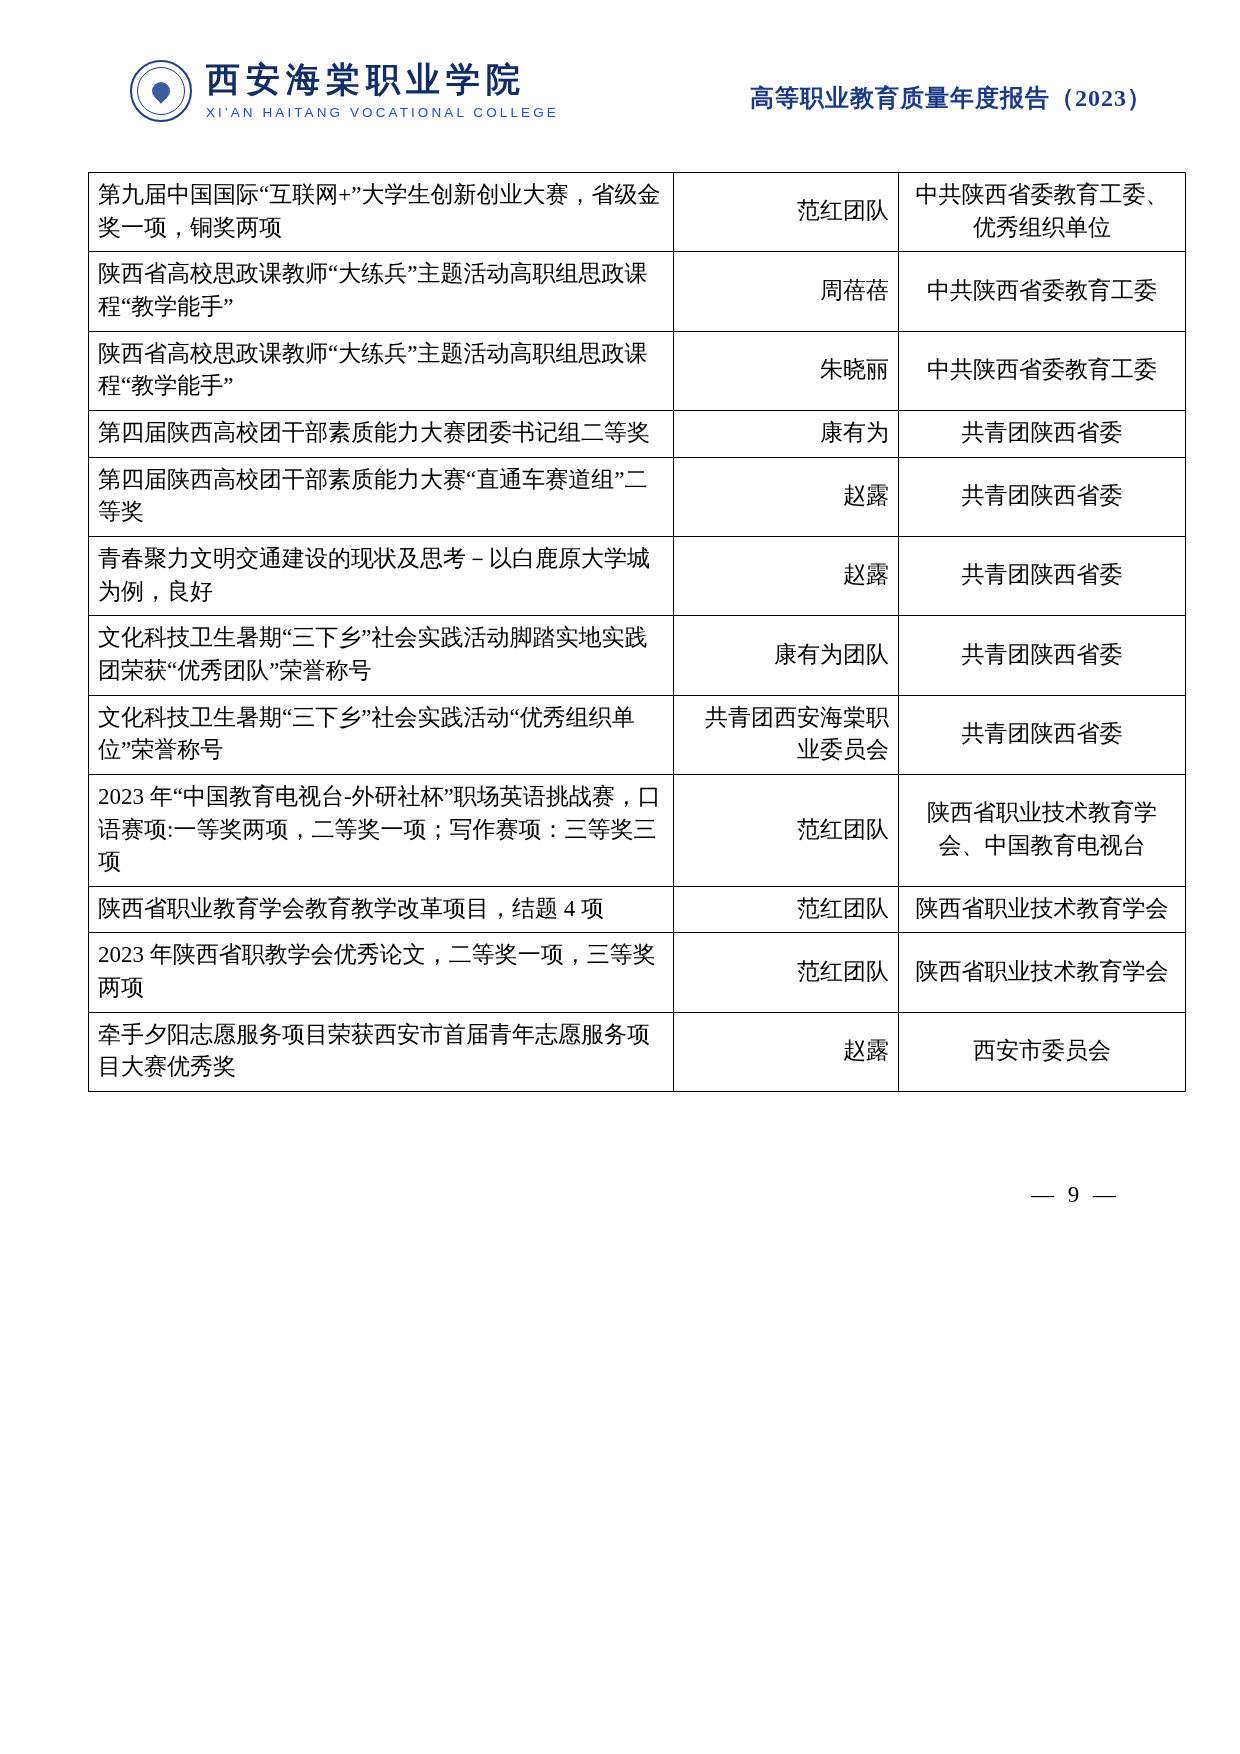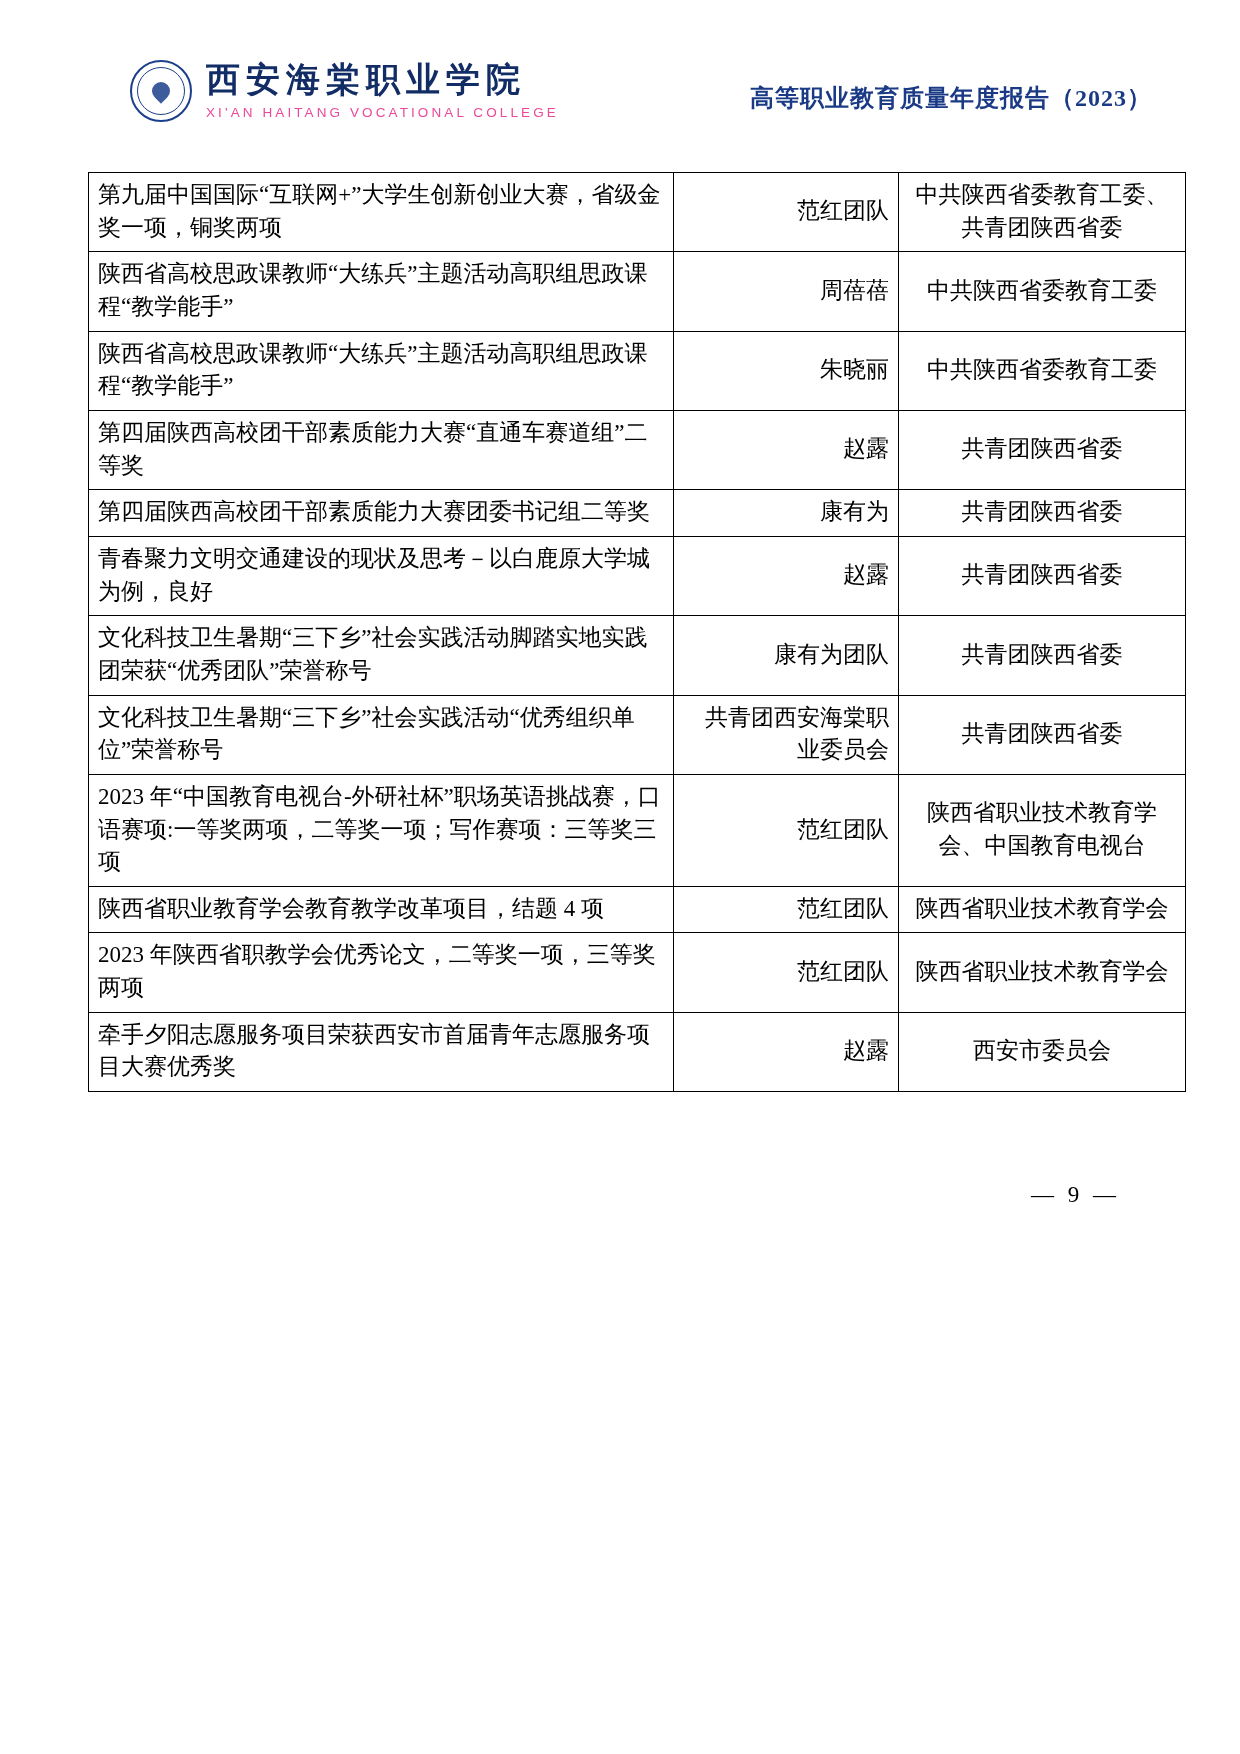--- a/index.html
+++ b/index.html
@@ -79,21 +79,21 @@
     font-size: 34px;
     font-weight: bold;
     color: #122d66;
     letter-spacing: 6px;
     white-space: nowrap;
   }
   .school-en {
     margin-top: 9px;
     font-family: "Liberation Sans", sans-serif;
     font-size: 13.5px;
-    color: #ec4899;
+    color: #1d4ed8;
     letter-spacing: 3.1px;
     white-space: nowrap;
   }
   .header-title {
     position: absolute;
     right: 0;
     top: 22px;
     font-family: "Liberation Serif", "DejaVu Serif", serif;
     font-size: 24px;
     font-weight: bold;
@@ -158,40 +158,40 @@
     </div>
     <div class="header-title">高等职业教育质量年度报告（2023）</div>
   </div>
 
   <div class="table-wrap">
     <table class="awards">
       <tbody>
         <tr>
           <td class="c-name">第九届中国国际“互联网+”大学生创新创业大赛，省级金奖一项，铜奖两项</td>
           <td class="c-person">范红团队</td>
-          <td class="c-org">中共陕西省委教育工委、共青团陕西省委</td>
+          <td class="c-org">中共陕西省委教育工委、优秀组织单位</td>
         </tr>
         <tr>
           <td class="c-name">陕西省高校思政课教师“大练兵”主题活动高职组思政课程“教学能手”</td>
           <td class="c-person">周蓓蓓</td>
           <td class="c-org">中共陕西省委教育工委</td>
         </tr>
         <tr>
           <td class="c-name">陕西省高校思政课教师“大练兵”主题活动高职组思政课程“教学能手”</td>
           <td class="c-person">朱晓丽</td>
           <td class="c-org">中共陕西省委教育工委</td>
         </tr>
         <tr>
+          <td class="c-name">第四届陕西高校团干部素质能力大赛团委书记组二等奖</td>
+          <td class="c-person">康有为</td>
+          <td class="c-org">共青团陕西省委</td>
+        </tr>
+        <tr>
           <td class="c-name">第四届陕西高校团干部素质能力大赛“直通车赛道组”二等奖</td>
           <td class="c-person">赵露</td>
-          <td class="c-org">共青团陕西省委</td>
-        </tr>
-        <tr>
-          <td class="c-name">第四届陕西高校团干部素质能力大赛团委书记组二等奖</td>
-          <td class="c-person">康有为</td>
           <td class="c-org">共青团陕西省委</td>
         </tr>
         <tr>
           <td class="c-name">青春聚力文明交通建设的现状及思考－以白鹿原大学城为例，良好</td>
           <td class="c-person">赵露</td>
           <td class="c-org">共青团陕西省委</td>
         </tr>
         <tr>
           <td class="c-name">文化科技卫生暑期“三下乡”社会实践活动脚踏实地实践团荣获“优秀团队”荣誉称号</td>
           <td class="c-person">康有为团队</td>

